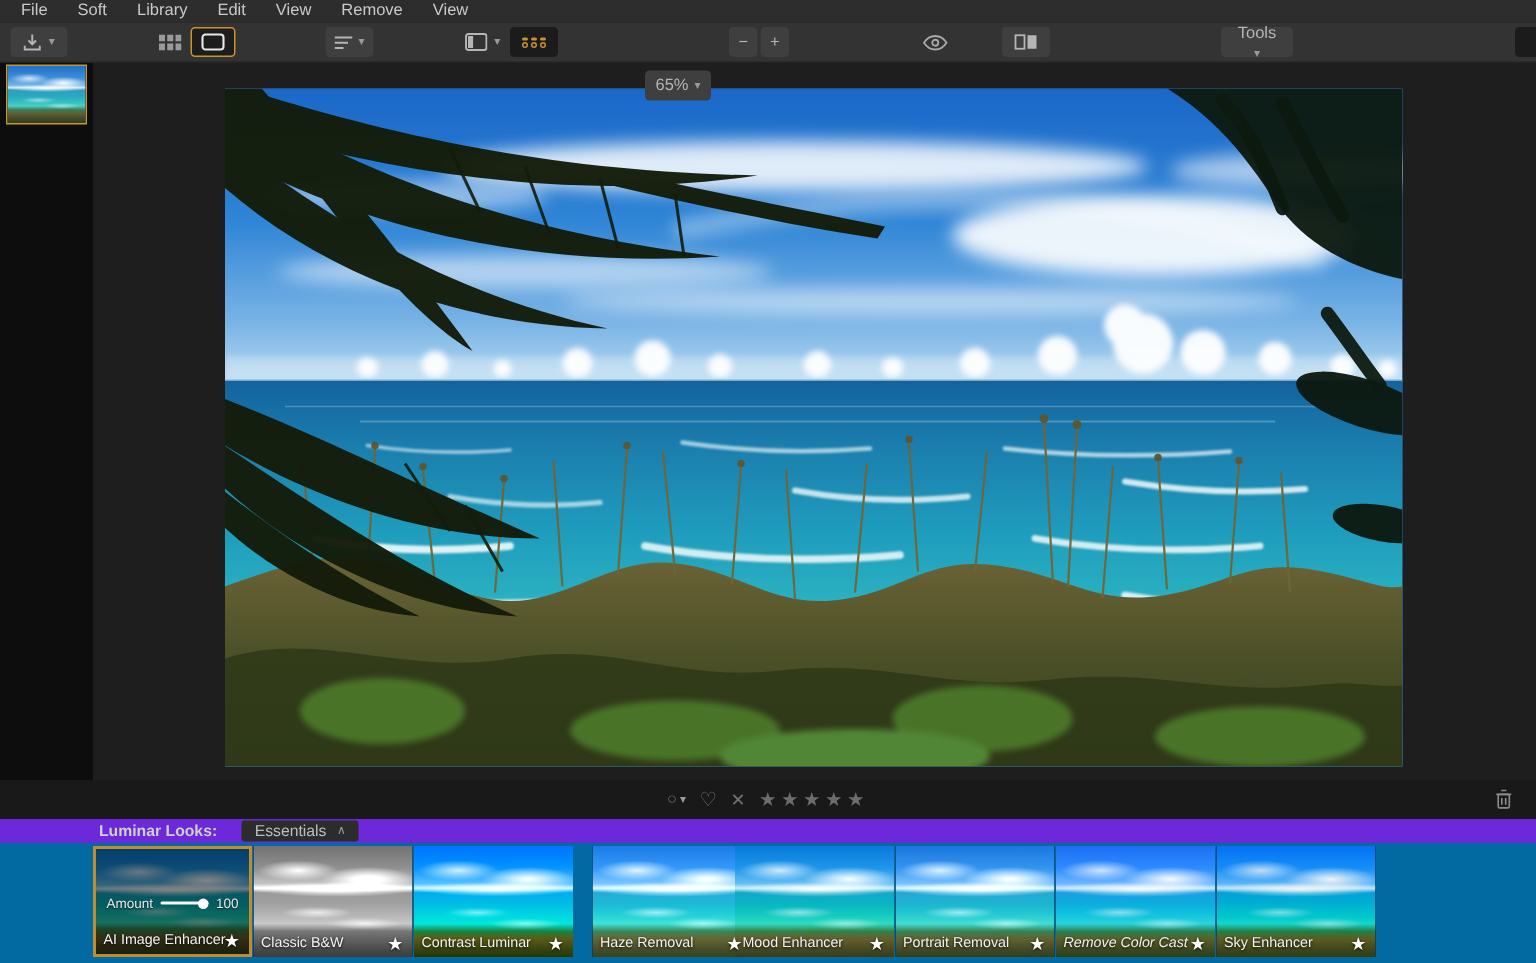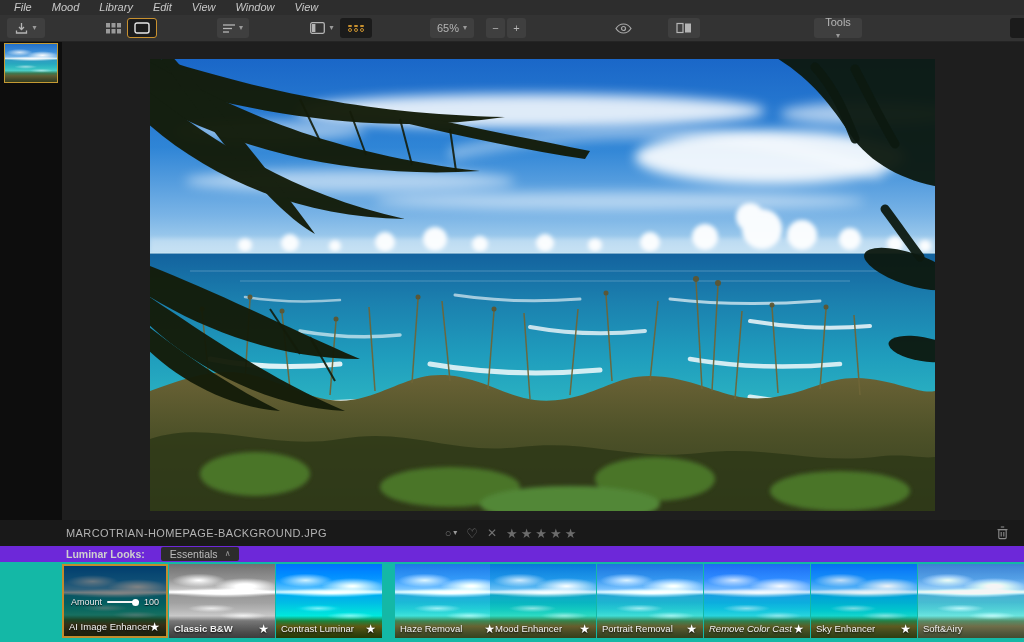--- a/index.html
+++ b/index.html
@@ -4,21 +4,21 @@
 <style>
   html,body{margin:0;padding:0;}
   body{
     width:1024px;height:642px;position:relative;overflow:hidden;
     background:#1e1e1e;font-family:"Liberation Sans","DejaVu Sans",sans-serif;
     -webkit-font-smoothing:antialiased;user-select:none;
   }
   
   .menubar{position:absolute;top:0;left:0;right:0;height:15px;background:#2d2d2d;
     display:flex;align-items:center;padding-left:4px;z-index:30;}
-  .menu-item{font-size:11px;color:#c9c9c9;padding:0 10px;line-height:15px;cursor:default;font-style:italic;}
+  .menu-item{font-size:11px;color:#c9c9c9;padding:0 10px;line-height:15px;cursor:default;}
   
   .toolbar{position:absolute;top:15px;left:0;right:0;height:26px;background:#333;
     border-bottom:1px solid #242424;z-index:29;}
   .tbtn{position:absolute;top:3px;height:20px;box-sizing:border-box;border-radius:3px;
     display:flex;align-items:center;justify-content:center;color:#b5b5b5;font-size:11px;gap:4px;}
   .tbtn.bg{background:#3f3f3f;}
   .caret{font-size:8px;color:#9a9a9a;line-height:1;}
   .icon-svg{display:block;}
   .sel-view{background:#1d1d1d;border:1px solid #c9912f;}
   .looks-toggle{background:#1b1b1b;}
@@ -46,21 +46,21 @@
   .rating .stars{font-size:13px;letter-spacing:3px;color:#6c6c6c;}
   .trash{position:absolute;right:16px;top:6px;}
   
   .looks-bar{position:absolute;left:0;right:0;bottom:80px;height:16px;background:#6d28d9;
     display:flex;align-items:center;z-index:10;}
   .looks-label{margin-left:66px;font-size:10.5px;font-weight:bold;color:#cfcfcf;}
   .coll-btn{margin-left:16px;background:#2c2c2c;border-radius:2px;padding:1px 9px;
     font-size:10.5px;color:#bdbdbd;display:flex;align-items:center;gap:7px;line-height:12px;}
   .coll-btn .up{font-size:8px;color:#9a9a9a;}
   
-  .strip{position:absolute;left:0;right:0;bottom:0;height:80px;background:#14b8a6;z-index:10;}
+  .strip{position:absolute;left:0;right:0;bottom:0;height:80px;background:#0369a1;z-index:10;}
   .tile{position:absolute;top:2px;width:106px;height:74px;box-sizing:border-box;overflow:hidden;background:#111;}
   .tile.selected{border:2px solid #c18c2e;}
   .tile .label{position:absolute;left:5px;bottom:4px;font-size:9.5px;color:#f2f2f2;
     text-shadow:0 1px 2px rgba(0,0,0,.9);white-space:nowrap;z-index:3;text-align:right;}
   .tile .star{position:absolute;right:6px;bottom:2px;color:#fff;font-size:12px;z-index:3;
     text-shadow:0 1px 2px rgba(0,0,0,.8);}
   .amount{position:absolute;left:7px;right:7px;top:31px;display:flex;align-items:center;gap:5px;
     font-size:9px;color:#ececec;z-index:3;text-shadow:0 1px 1px rgba(0,0,0,.8);}
   .amt-track{flex:1;height:2px;background:#f5f5f5;border-radius:1px;position:relative;}
   .amt-knob{position:absolute;right:0;top:50%;width:7px;height:7px;margin-top:-3.5px;border-radius:50%;background:#fff;}
@@ -86,25 +86,25 @@
   .v-portrait{filter:saturate(1.1) brightness(1.05) contrast(1.03);}
   .v-cast{filter:saturate(1.35) hue-rotate(6deg);}
   .v-sky{filter:saturate(1.5) brightness(.97);}
   .v-soft{filter:saturate(.85) brightness(1.18) contrast(.92);}
 </style>
 </head>
 <body>
 
 <div class="menubar">
     <span class="menu-item">File</span>
-    <span class="menu-item">Mood</span>
+    <span class="menu-item">Soft</span>
     <span class="menu-item">Library</span>
     <span class="menu-item">Edit</span>
     <span class="menu-item">View</span>
-    <span class="menu-item">Window</span>
+    <span class="menu-item">Remove</span>
     <span class="menu-item">View</span>
   </div>
 
 <div class="toolbar">
 
   <div class="tbtn bg" style="left:7px;width:38px;">
     <svg class="icon-svg" width="13" height="13" viewBox="0 0 13 13">
       <g stroke="#b5b5b5" stroke-width="1.3" fill="none">
         <path d="M6.5 1v6"></path>
           <path d="M4 5l2.5 2.5L9 5"></path>
@@ -160,21 +160,21 @@
           <i></i>
         </span>
       <span class="dots">
           <i></i>
           <i></i>
           <i></i>
         </span>
     </span>
   </div>
 
-  <div class="tbtn bg" style="left:430px;width:44px;">
+  <div class="tbtn bg" style="left:430px;width:44px;margin-top:29px;">
     <span>65%</span>
     <span class="caret">▾</span>
   </div>
   <div class="tbtn bg" style="left:486px;width:19px;">−</div>
   <div class="tbtn bg" style="left:507px;width:19px;">+</div>
 
   <div class="tbtn" style="left:609px;width:28px;">
     <svg class="icon-svg" width="17" height="11" viewBox="0 0 17 11">
       <path d="M1 5.5C3.2 2 5.7 1 8.5 1s5.3 1 7.5 4.5C13.8 9 11.3 10 8.5 10S3.2 9 1 5.5z" fill="none" stroke="#a8a8a8" stroke-width="1.2"></path>
       <circle cx="8.5" cy="5.5" r="2" fill="none" stroke="#a8a8a8" stroke-width="1.2"></circle>
@@ -363,21 +363,20 @@
       <g stroke="#0d1a10" stroke-width="9" fill="none" stroke-linecap="round" opacity=".95">
         <path d="M665,8 C685,30 695,55 705,80"></path>
         <path d="M705,10 C718,35 730,60 745,85"></path>
         <path d="M735,150 C750,170 760,185 770,198"></path>
       </g>
     </svg>
   </div>
 </div>
 
 <div class="status">
-  <span class="filename">MARCOTRIAN-HOMEPAGE-BACKGROUND.JPG</span>
   <div class="rating">
     <span class="circ">
       <span>○</span>
       <span class="caret">▾</span>
     </span>
     <span class="heart">♡</span>
     <span class="xmark">✕</span>
     <span class="stars">★★★★★</span>
   </div>
   <span class="trash">
@@ -407,21 +406,21 @@
     <div class="amount">
       <span>Amount</span>
       <span class="amt-track">
           <span class="amt-knob"></span>
         </span>
       <span>100</span>
     </div>
     <span class="label">AI Image Enhancer</span>
     <span class="star">★</span>
   </div>
-    <div class="tile" style="left: 169px; font-weight: bold;">
+    <div class="tile" style="left: 169px;">
     <div class="scene v-bw"></div>
 
     <span class="label">Classic B&amp;W</span>
     <span class="star">★</span>
   </div>
     <div class="tile" style="left: 276px;">
     <div class="scene v-contrast"></div>
 
     <span class="label">Contrast Luminar</span>
     <span class="star">★</span>
@@ -449,19 +448,13 @@
 
     <span class="label">Remove Color Cast</span>
     <span class="star">★</span>
   </div>
     <div class="tile" style="left: 811px;">
     <div class="scene v-sky"></div>
 
     <span class="label">Sky Enhancer</span>
     <span class="star">★</span>
   </div>
-    <div class="tile" style="left: 918px;">
-    <div class="scene v-soft"></div>
-
-    <span class="label">Soft&amp;Airy</span>
-
-  </div>
   </div>
 
 </body></html>

